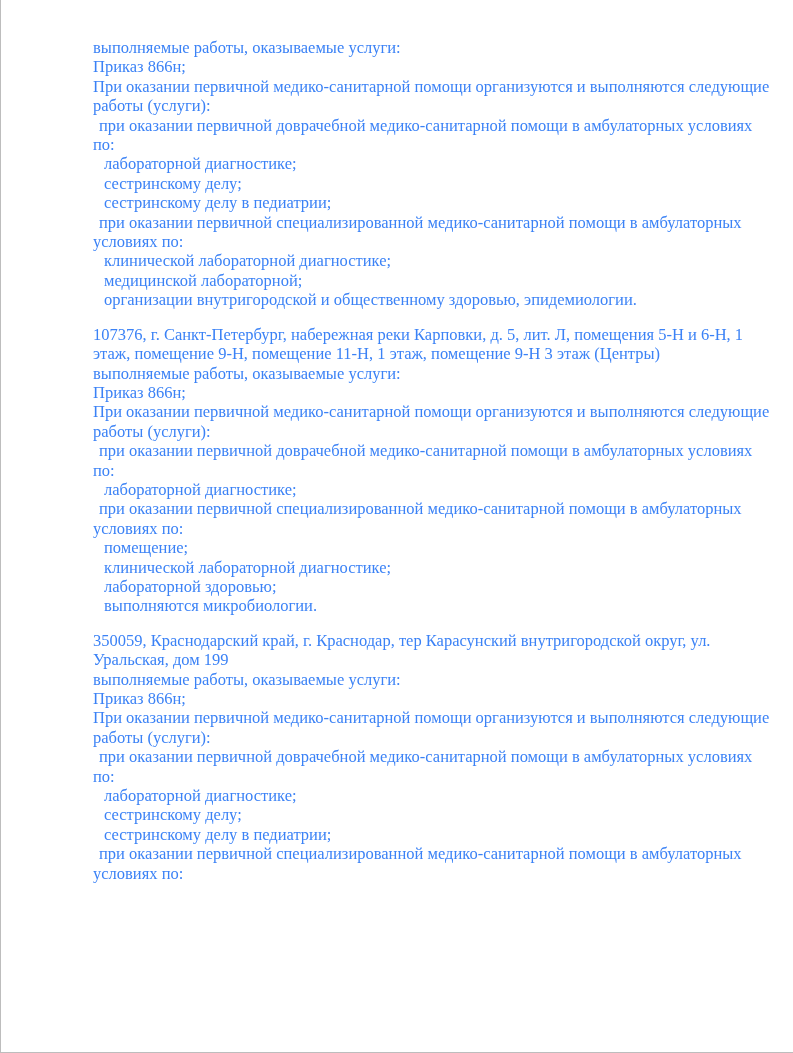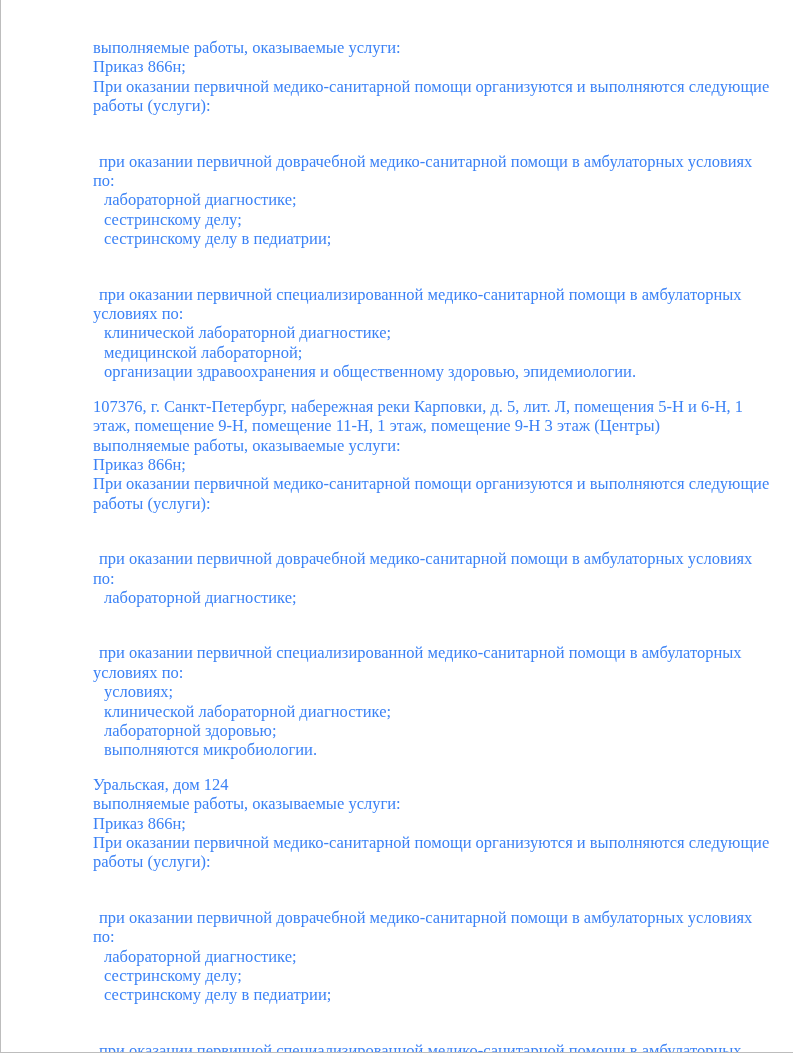--- a/index.html
+++ b/index.html
@@ -24,21 +24,21 @@
     font-size: 16.5px;
     line-height: 19.4px;
     color: #3b82f6;
   }
   .doc-section + .doc-section {
     margin-top: 15px;
   }
   .text-line {
     white-space: pre;
   }
-  .text-line.i1 { padding-left: 6px; margin-top: 36px; }
+  .text-line.i1 { padding-left: 6px; }
   .text-line.i2 { padding-left: 11px; }
 </style>
 </head>
 <body>
 
 <div class="page">
   <div class="doc-content">
       <div class="doc-section">
         <div class="text-line i0">выполняемые работы, оказываемые услуги:</div>
         <div class="text-line i0">Приказ 866н;</div>
@@ -46,41 +46,42 @@
         <div class="text-line i0">работы (услуги):</div>
         <div class="text-line i1">при оказании первичной доврачебной медико-санитарной помощи в амбулаторных условиях</div>
         <div class="text-line i0">по:</div>
         <div class="text-line i2">лабораторной диагностике;</div>
         <div class="text-line i2">сестринскому делу;</div>
         <div class="text-line i2">сестринскому делу в педиатрии;</div>
         <div class="text-line i1">при оказании первичной специализированной медико-санитарной помощи в амбулаторных</div>
         <div class="text-line i0">условиях по:</div>
         <div class="text-line i2">клинической лабораторной диагностике;</div>
         <div class="text-line i2">медицинской лабораторной;</div>
-        <div class="text-line i2">организации здравоохранения и общественному здоровью, эпидемиологии.</div>
+        <div class="text-line i2">организации внутригородской и общественному здоровью, эпидемиологии.</div>
       </div>
       <div class="doc-section">
         <div class="text-line i0">107376, г. Санкт-Петербург, набережная реки Карповки, д. 5, лит. Л, помещения 5-Н и 6-Н, 1</div>
         <div class="text-line i0">этаж, помещение 9-Н, помещение 11-Н, 1 этаж, помещение 9-Н 3 этаж (Центры)</div>
         <div class="text-line i0">выполняемые работы, оказываемые услуги:</div>
         <div class="text-line i0">Приказ 866н;</div>
         <div class="text-line i0">При оказании первичной медико-санитарной помощи организуются и выполняются следующие</div>
         <div class="text-line i0">работы (услуги):</div>
         <div class="text-line i1">при оказании первичной доврачебной медико-санитарной помощи в амбулаторных условиях</div>
         <div class="text-line i0">по:</div>
         <div class="text-line i2">лабораторной диагностике;</div>
         <div class="text-line i1">при оказании первичной специализированной медико-санитарной помощи в амбулаторных</div>
         <div class="text-line i0">условиях по:</div>
-        <div class="text-line i2">условиях;</div>
+        <div class="text-line i2">помещение;</div>
         <div class="text-line i2">клинической лабораторной диагностике;</div>
         <div class="text-line i2">лабораторной здоровью;</div>
         <div class="text-line i2">выполняются микробиологии.</div>
       </div>
       <div class="doc-section">
-        <div class="text-line i0">Уральская, дом 124</div>
+        <div class="text-line i0">350059, Краснодарский край, г. Краснодар, тер Карасунский внутригородской округ, ул.</div>
+        <div class="text-line i0">Уральская, дом 199</div>
         <div class="text-line i0">выполняемые работы, оказываемые услуги:</div>
         <div class="text-line i0">Приказ 866н;</div>
         <div class="text-line i0">При оказании первичной медико-санитарной помощи организуются и выполняются следующие</div>
         <div class="text-line i0">работы (услуги):</div>
         <div class="text-line i1">при оказании первичной доврачебной медико-санитарной помощи в амбулаторных условиях</div>
         <div class="text-line i0">по:</div>
         <div class="text-line i2">лабораторной диагностике;</div>
         <div class="text-line i2">сестринскому делу;</div>
         <div class="text-line i2">сестринскому делу в педиатрии;</div>
         <div class="text-line i1">при оказании первичной специализированной медико-санитарной помощи в амбулаторных</div>

